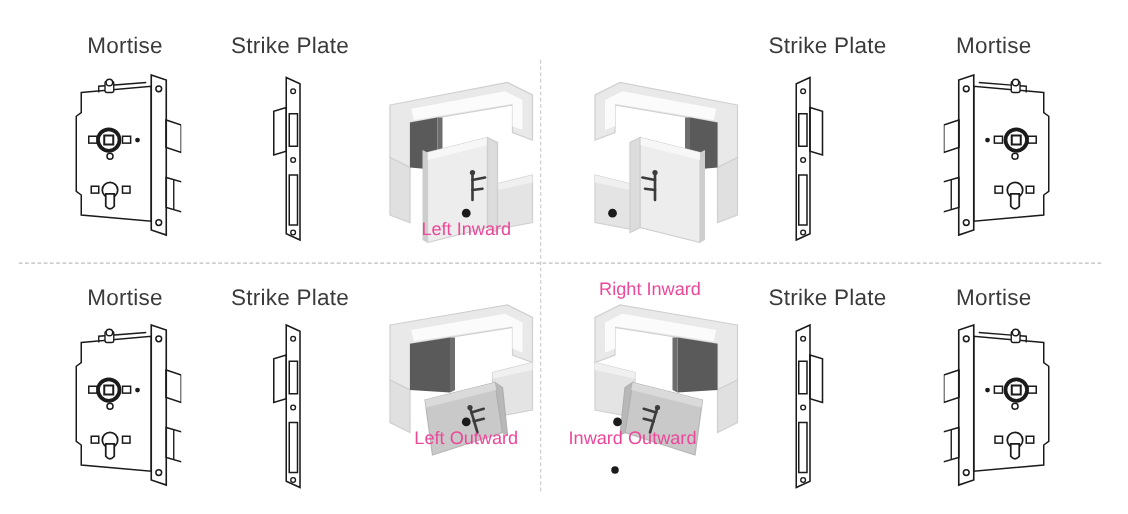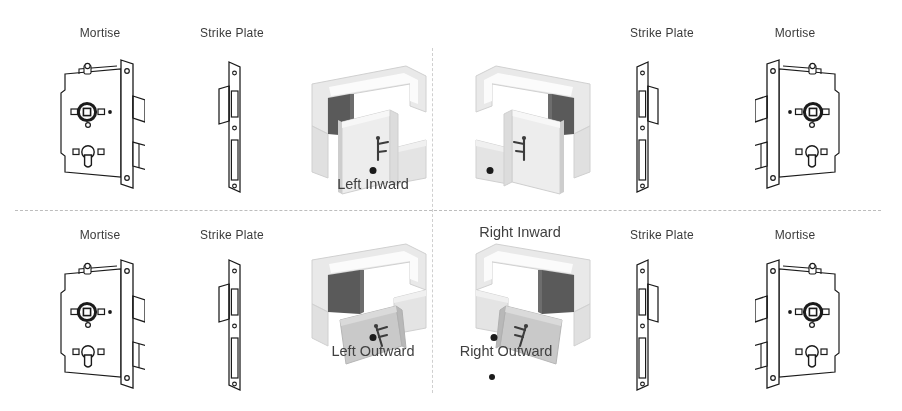--- a/index.html
+++ b/index.html
@@ -1,22 +1,22 @@
 <!DOCTYPE html>
 <html><head>
 <meta charset="utf-8">
 <style>
   html,body{margin:0;padding:0;background:#ffffff;}
   body{width:902px;height:411px;overflow:hidden;
        font-family:"Liberation Sans","DejaVu Sans",sans-serif;color:#2b2b2b;}
   #stage{position:relative;width:902px;height:411px;}
 
-  .heading{position:absolute;font-size:12px;color:#3a3a3a;letter-spacing:.2px;
+  .heading{position:absolute;font-size:18px;color:#3a3a3a;letter-spacing:.2px;
            white-space:nowrap;text-align:center;transform:translateX(-50%);}
-  .caption{position:absolute;font-size:14.5px;color:#404040;white-space:nowrap;
+  .caption{position:absolute;font-size:14.5px;color:#ec4899;white-space:nowrap;
            text-align:center;transform:translateX(-50%);}
   .legend{position:absolute;font-size:14.5px;color:#2b2b2b;white-space:nowrap;}
   .legend .dot{display:inline-block;width:6px;height:6px;border-radius:50%;
                background:#1b1b1b;vertical-align:middle;margin-right:7px;
                position:relative;top:-1px;}
 
   .persondot{position:absolute;width:7px;height:7px;border-radius:50%;
              background:#1b1b1b;transform:translateX(-50%);}
 
   .divider-h{position:absolute;left:15px;top:210px;width:866px;height:0;
@@ -198,21 +198,21 @@
   </svg>
 
   <div class="persondot" style="left:373px;top:334px;"></div>
   <div class="caption" style="left:373px;top:343px;text-align:right;">Left Outward</div>
 
   <svg class="art flipx" style="left:470px;top:236px;" width="136" height="130">
     <use href="#door-outward" x="2" y="6"></use>
   </svg>
 
   <div class="persondot" style="left:494px;top:334px;"></div>
-  <div class="caption" style="left:506px;top:343px;">Right Outward</div>
+  <div class="caption" style="left:506px;top:343px;">Inward Outward</div>
 
   <div class="legend" style="left:489px;top:369px;">
     <span class="dot"></span>
   </div>
 
   <div class="heading" style="left:662px;top:228px;">Strike Plate</div>
 
   <svg class="art flipx" style="left:625px;top:258px;" width="44" height="134">
     <use href="#strikeplate" x="5" y="2"></use>
   </svg>

